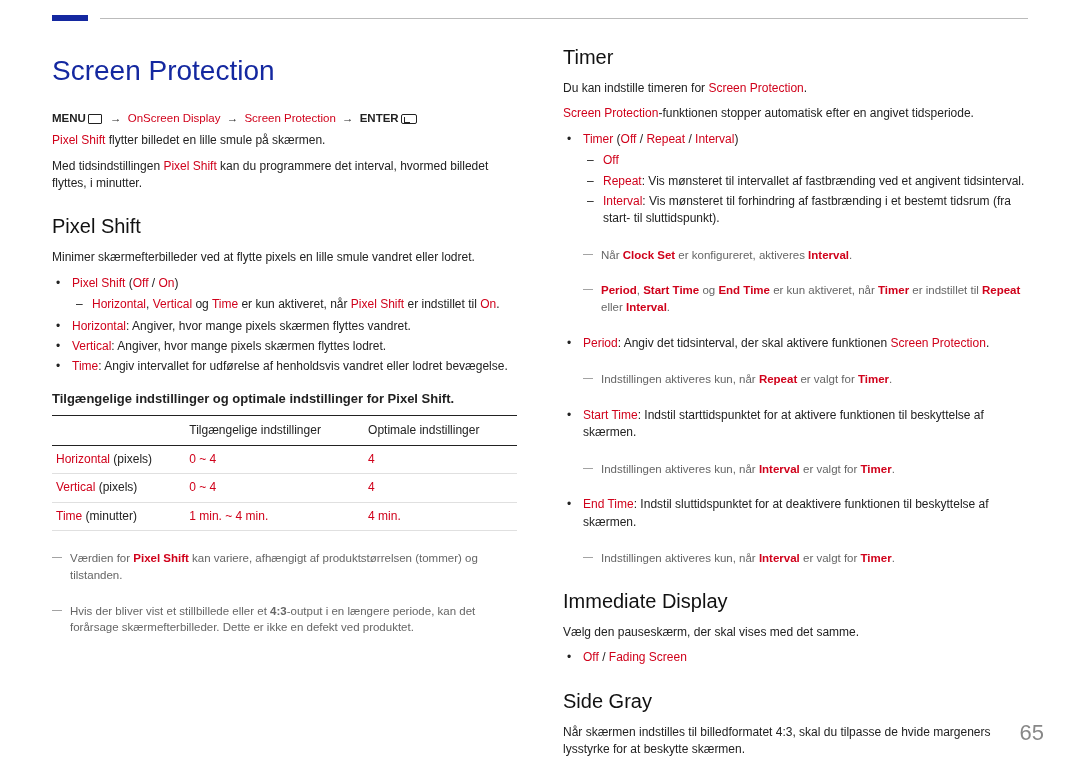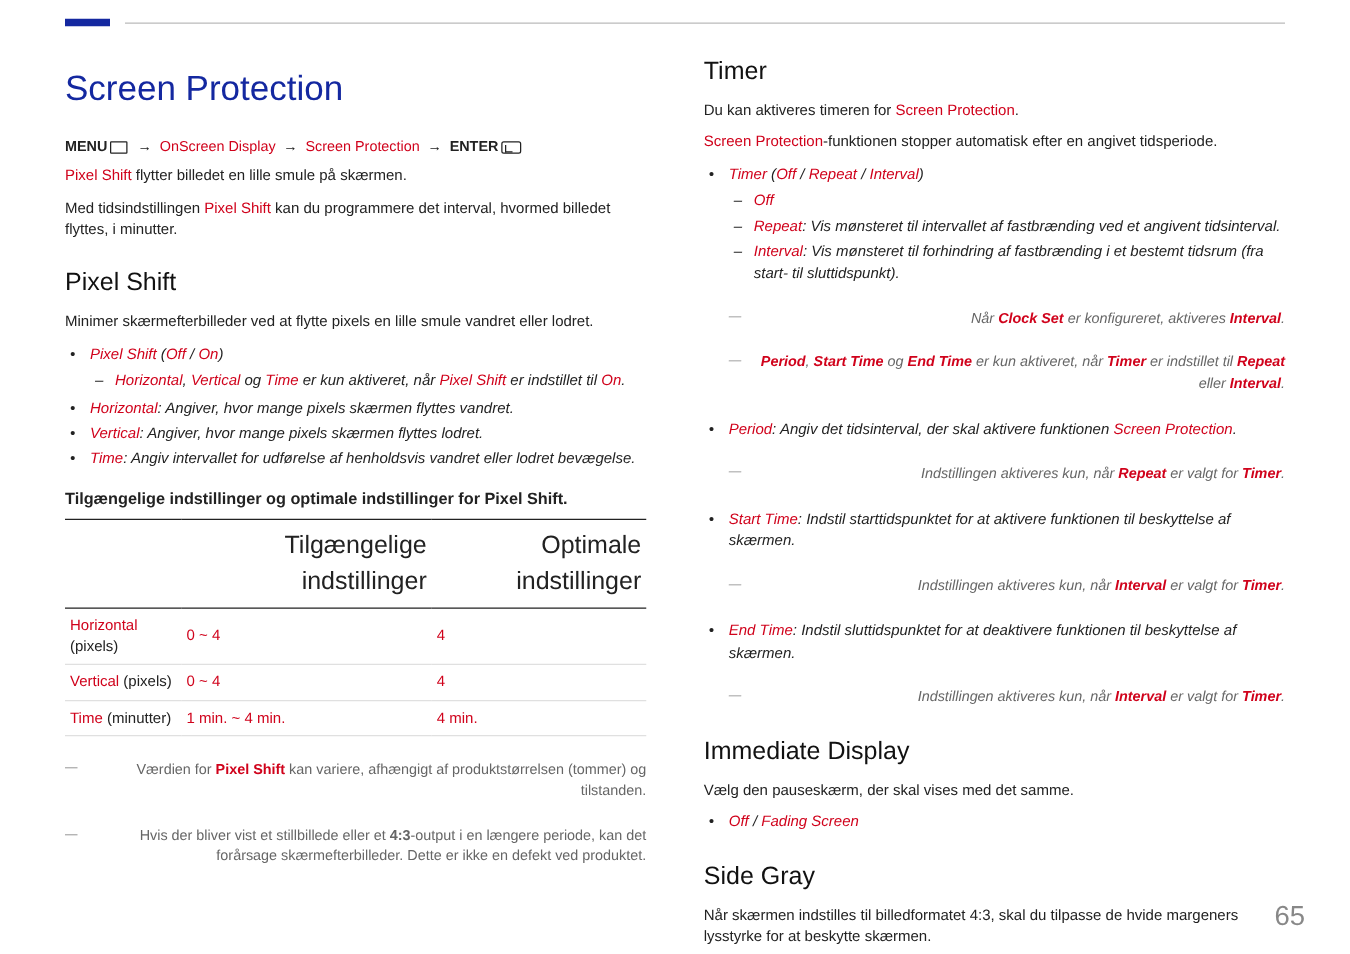--- a/index.html
+++ b/index.html
@@ -58,21 +58,20 @@
   }
   .path .arrow { font-weight: normal; margin: 0 3px; }
   .path .lnk { color: #D0021B; font-weight: normal; }
   .para { margin: 4px 0 8px 0; }
   .r { color: #D0021B; }
   .b { font-weight: bold; }
   ul.bullets, ul.dashes {
     list-style: none;
     padding-left: 18px;
     margin: 4px 0 4px 0;
-    font-style: italic;
   }
   ul.bullets > li {
     position: relative;
     padding-left: 2px;
     margin: 3px 0;
   }
   ul.bullets > li::before {
     content: "•";
     position: absolute;
     left: -14px;
@@ -90,21 +89,20 @@
     left: -14px;
     top: 0;
     color: #222;
   }
   .note {
     position: relative;
     padding-left: 18px;
     color: #666;
     font-size: 11.5px;
     margin: 19px 0;
-    text-align: right;
   }
   .note::before {
     content: "―";
     position: absolute;
     left: 0;
     top: 0;
     font-size: 10px;
     color: #888;
   }
   .subhead {
@@ -112,23 +110,23 @@
     font-size: 13px;
     margin: 14px 0 6px 0;
   }
   table.opt {
     width: 100%;
     border-collapse: collapse;
     font-size: 12px;
     margin: 6px 0 8px 0;
   }
   table.opt th {
-    text-align: right;
+    text-align: left;
     font-weight: 400;
-    font-size: 20px;
+    font-size: 12px;
     padding: 6px 4px;
     border-bottom: 1px solid #222;
   }
   table.opt thead { border-top: 1px solid #222; }
   table.opt td {
     padding: 5px 4px;
     border-bottom: 1px solid #e0e0e0;
   }
   .icon-box {
     display: inline-block;
@@ -237,21 +235,21 @@
         </tr>
       </tbody>
     </table>
 
     <div class="note"><span>Værdien for </span><span class="r b">Pixel Shift</span><span> kan variere, afhængigt af produktstørrelsen (tommer) og tilstanden.</span></div>
     <div class="note"><span>Hvis der bliver vist et stillbillede eller et </span><span class="b">4:3</span><span>-output i en længere periode, kan det forårsage skærmefterbilleder. Dette er ikke en defekt ved produktet.</span></div>
   </div>
 
   <div class="col">
     <h2 class="first">Timer</h2>
-    <p class="para"><span>Du kan aktiveres timeren for </span><span class="r">Screen Protection</span><span>.</span></p>
+    <p class="para"><span>Du kan indstille timeren for </span><span class="r">Screen Protection</span><span>.</span></p>
     <p class="para"><span class="r">Screen Protection</span><span>-funktionen stopper automatisk efter en angivet tidsperiode.</span></p>
 
     <ul class="bullets">
       <li>
         <span class="r">Timer</span><span> (</span><span class="r">Off</span><span> / </span><span class="r">Repeat</span><span> / </span><span class="r">Interval</span><span>)</span>
         <ul class="dashes">
           <li><span class="r">Off</span></li>
           <li><span class="r">Repeat</span><span>: Vis mønsteret til intervallet af fastbrænding ved et angivent tidsinterval.</span></li>
           <li><span class="r">Interval</span><span>: Vis mønsteret til forhindring af fastbrænding i et bestemt tidsrum (fra start- til sluttidspunkt).</span></li>
         </ul>

